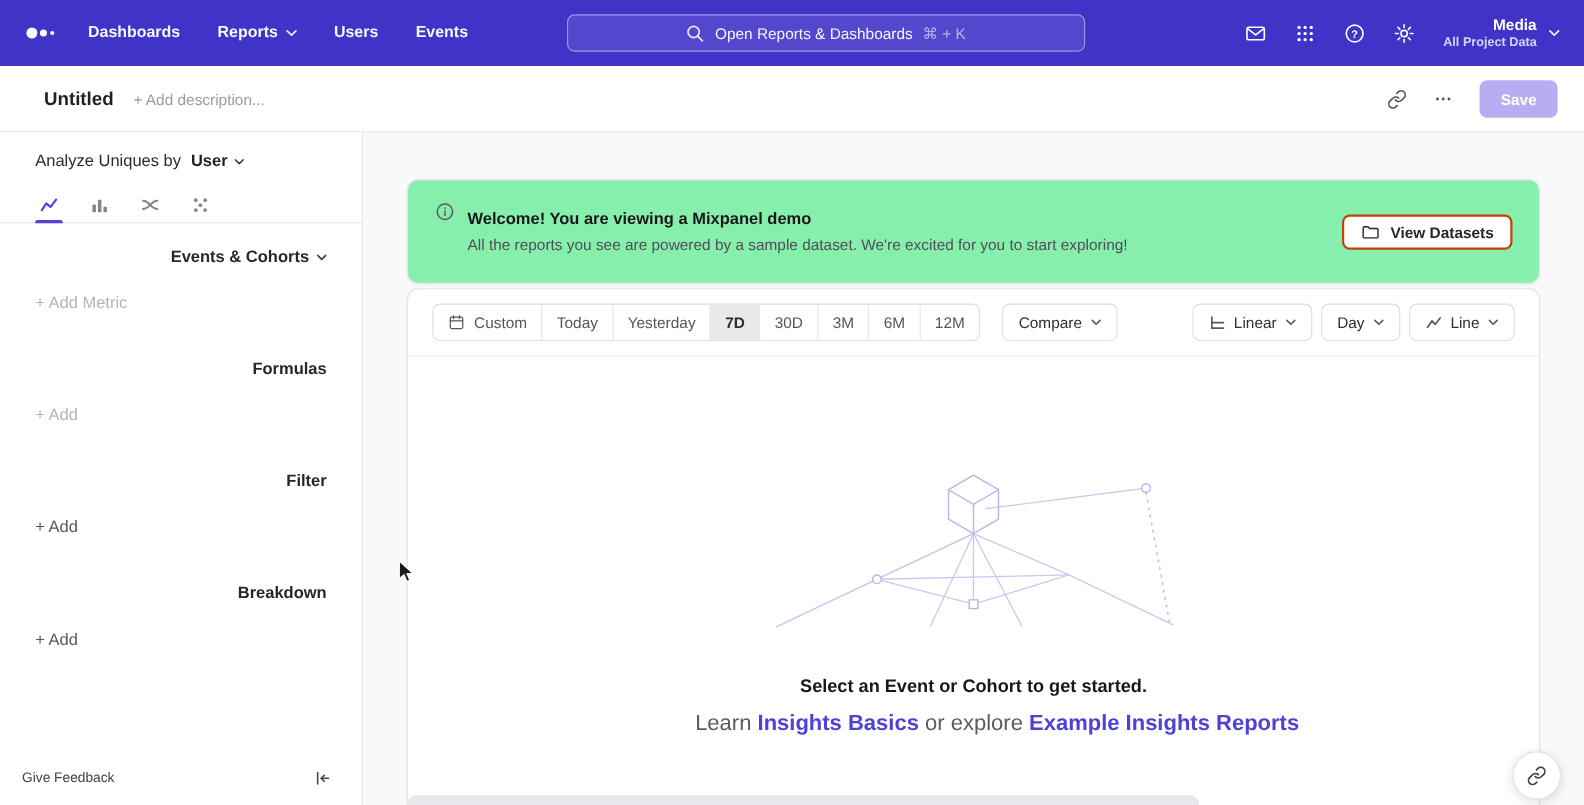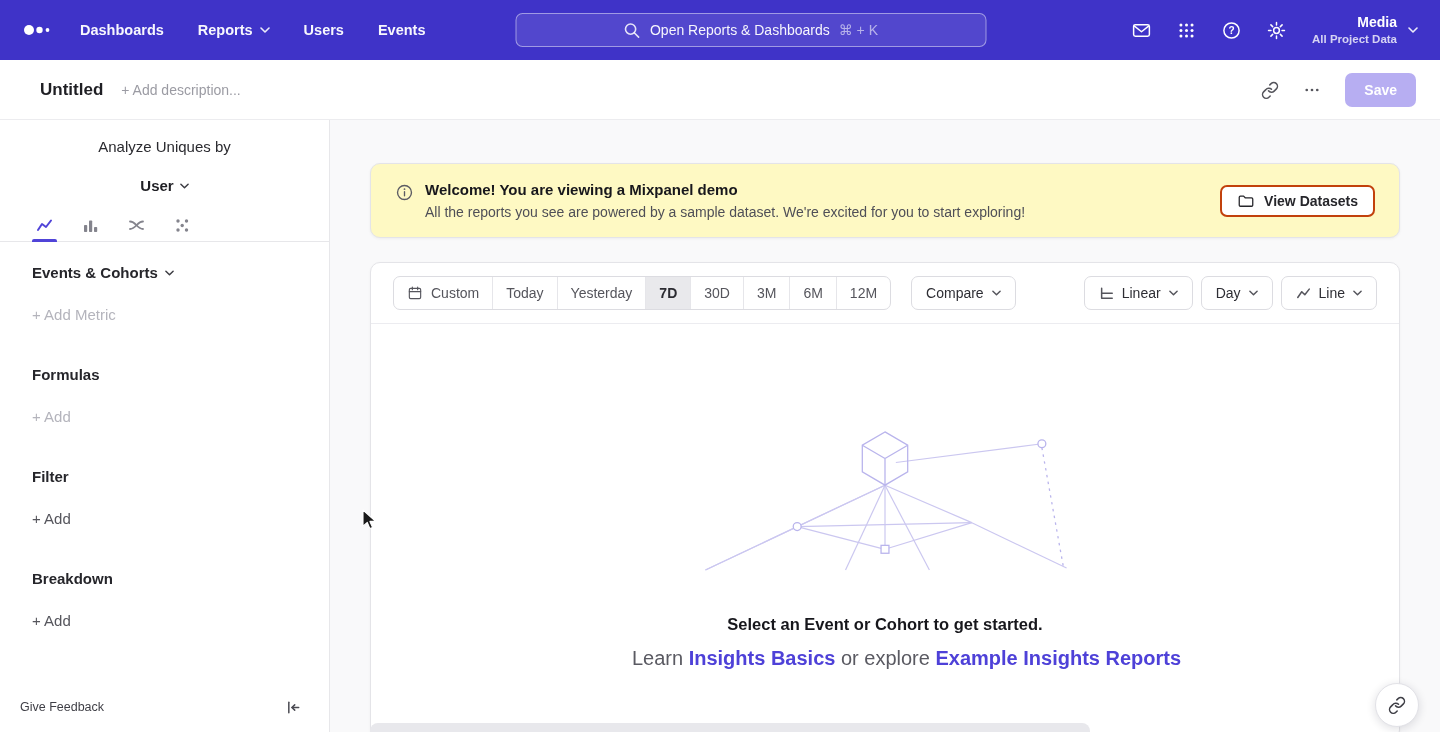--- a/index.html
+++ b/index.html
@@ -28,38 +28,38 @@
   .report-header { position:absolute; top:60px; left:0; right:0; height:60px; background:#fff; border-bottom:1px solid #ececef;
                    display:flex; align-items:center; padding:0 24px 0 40px; z-index:20; }
   .report-title { font-size:17px; font-weight:600; color:#1f1f24; margin-right:18px; cursor:text; }
   .report-desc { font-size:14px; color:#9b9ba3; cursor:text; }
   .header-right { margin-left:auto; display:flex; align-items:center; gap:8px; }
   .hdr-icon-btn { width:34px; height:34px; border-radius:6px; display:flex; align-items:center; justify-content:center; cursor:pointer; color:#55555c; }
   .save-btn { background:#b7aef2; color:#fff; font-size:14px; font-weight:600; border:none; border-radius:7px; padding:9px 19px; margin-left:8px; cursor:default; }
 
   
   .sidebar { position:absolute; top:120px; left:0; bottom:0; width:330px; background:#fff; border-right:1px solid #e7e7ea; z-index:10; }
-  .analyze-row { padding:17px 32px 14px; font-size:15px; color:#2a2a2f; display:flex; align-items:center; gap:20px; line-height:19px;flex-direction:column; }
+  .analyze-row { padding:17px 32px 14px; font-size:15px; color:#2a2a2f; display:flex; align-items:flex-end; gap:9px; line-height:19px; }
   .analyze-value { font-weight:700; display:flex; align-items:center; gap:6px; cursor:pointer; color:#1f1f24; }
   .tabs-row { display:flex; align-items:stretch; gap:21px; padding:0 32px; height:33px; border-bottom:1px solid #e7e7ea; }
   .viz-tab { width:25px; display:flex; align-items:center; justify-content:center; cursor:pointer; color:#84848d; position:relative; }
   .viz-tab.selected { color:#5044d8; }
   .viz-tab.selected::after { content:""; position:absolute; left:0; right:0; bottom:-1px; height:3px; background:#5044d8; border-radius:2px 2px 0 0; }
-  .side-section-title { margin:22px 32px 0; font-size:15px; font-weight:700; color:#26262b; line-height:18px; display:flex; align-items:center; gap:7px; }
+  .side-section-title { margin:22px 32px 0; font-size:15px; font-weight:700; color:#26262b; line-height:18px; display:flex; align-items:center; gap:7px;justify-content:flex-end; }
   .side-section-title.collapsible { cursor:pointer; }
   .side-add { margin:24px 32px 0; font-size:15px; line-height:18px; cursor:pointer; }
   .side-add.muted { color:#b4b4bc; }
   .side-add.normal { color:#55555c; }
   .sidebar-footer { position:absolute; left:0; right:0; bottom:0; height:42px; display:flex; align-items:center; justify-content:space-between; padding:0 24px 8px 20px; }
   .feedback { font-size:12.5px; color:#3f3f46; cursor:pointer; }
   .collapse-btn { width:24px; height:24px; display:flex; align-items:center; justify-content:center; cursor:pointer; color:#4a4a52; }
 
   
   .content { position:absolute; top:120px; left:330px; right:0; bottom:0; background:#f9f9fa; overflow:hidden; }
-  .banner-card { position:absolute; left:40px; right:40px; top:43px; height:75px; background:#fef9c3; border:1px solid #e4e4e8;
+  .banner-card { position:absolute; left:40px; right:40px; top:43px; height:95px; background:#86efac; border:1px solid #e4e4e8;
                  border-radius:10px; box-shadow:0 1px 3px rgba(20,20,40,.05); display:flex; align-items:center; padding:0 24px; }
   .banner-icon { margin-right:11px; align-self:flex-start; margin-top:19px; color:#5b5b63; }
   .banner-text { display:flex; flex-direction:column; gap:4px; }
   .banner-title { font-size:15px; font-weight:700; color:#17171c; line-height:19px; }
   .banner-sub { font-size:14px; color:#4f4f57; line-height:18px; }
   .view-datasets-btn { margin-left:auto; display:flex; align-items:center; gap:9px; border:2px solid #c2410c; background:#fff;
                        border-radius:7px; padding:0 15px; height:32px; font-size:14px; font-weight:600; color:#26262b; cursor:pointer; }
 
   .chart-card { position:absolute; left:40px; right:40px; top:142px; height:478px; background:#fff; border:1px solid #e4e4e8;
                 border-radius:10px; box-shadow:0 1px 3px rgba(20,20,40,.04); }

